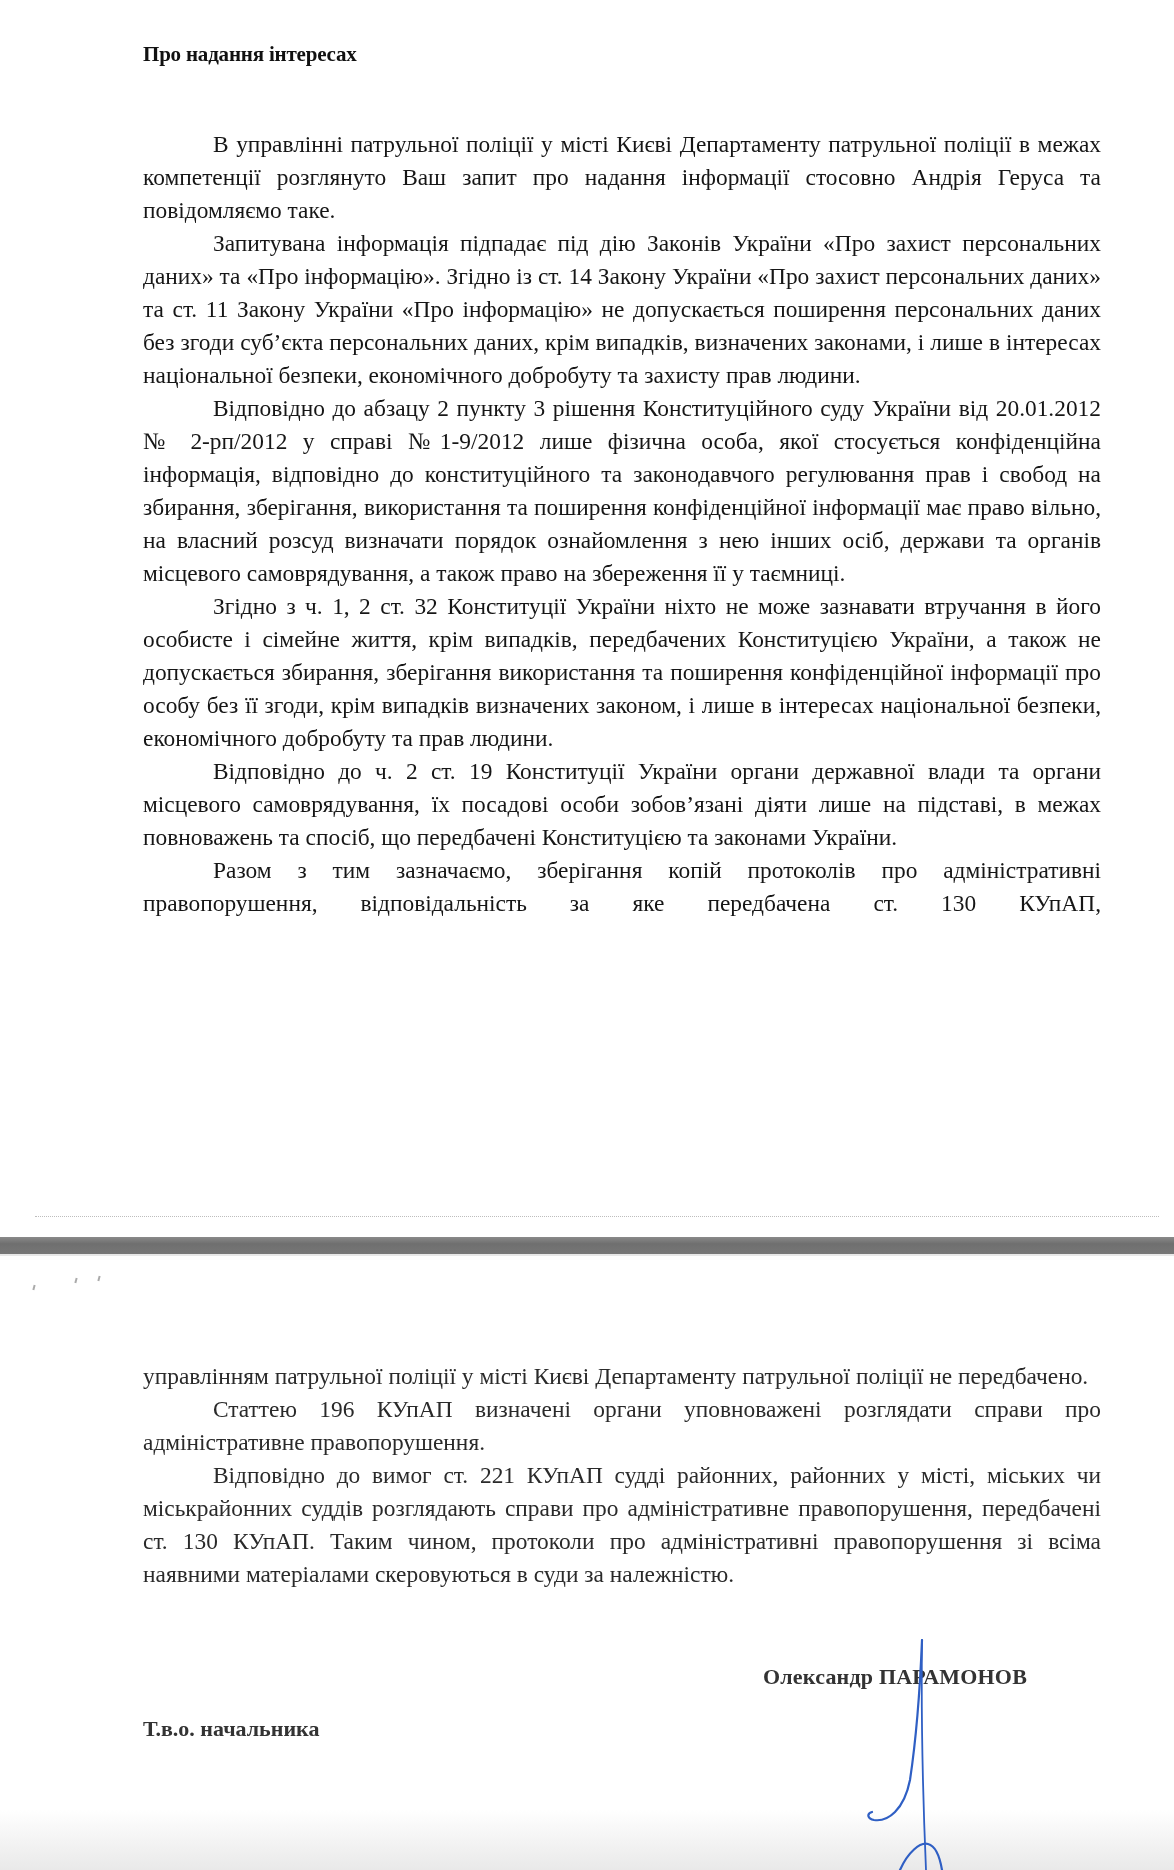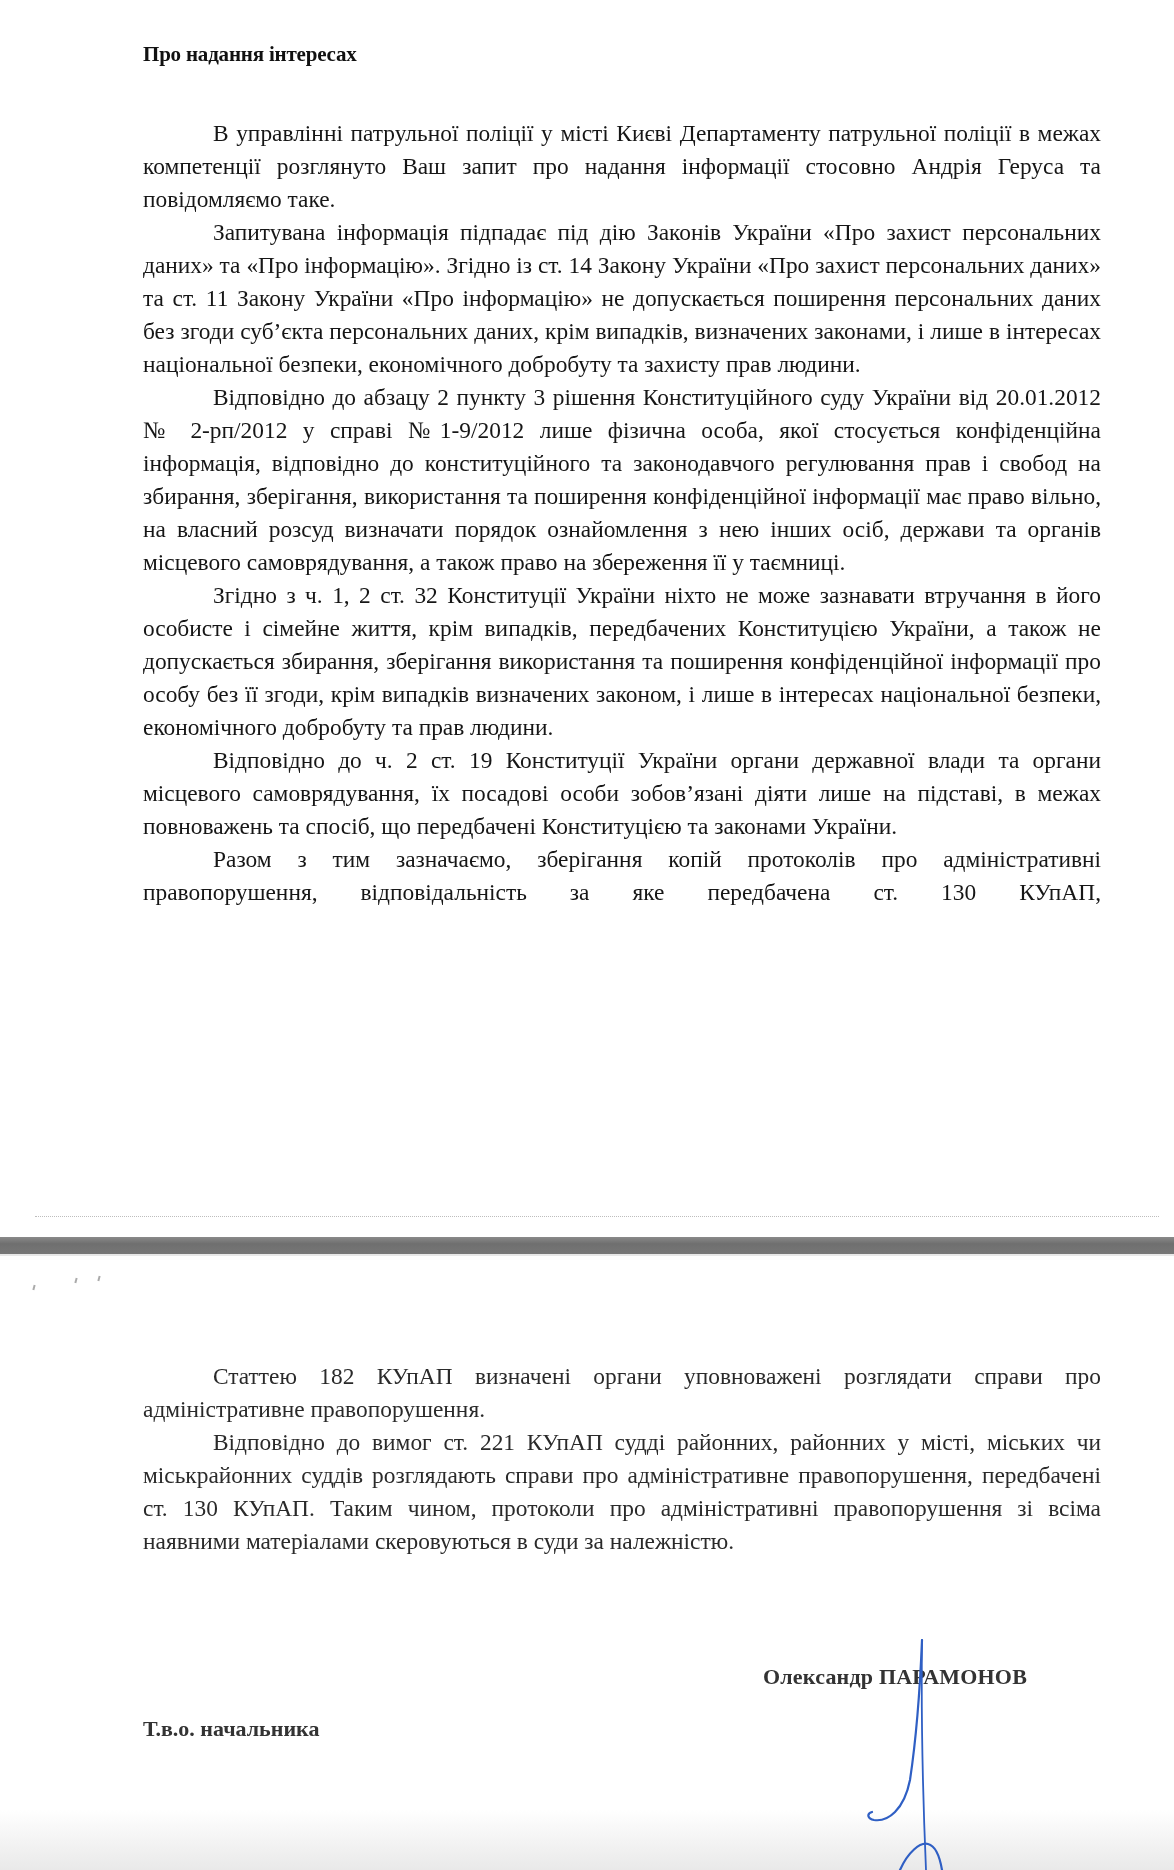--- a/index.html
+++ b/index.html
@@ -16,21 +16,21 @@
     position: absolute; left: 143px; top: 42px;
     font-size: 21px; font-weight: bold; letter-spacing: -0.2px;
     color: #111;
   }
   .body-text {
     position: absolute; left: 143px; width: 958px;
     font-size: 23.4px; line-height: 33px;
     text-align: justify; color: #161616;
   }
   .body-text p { margin: 0; text-indent: 70px; }
-  .top-text { top: 117px; font-family: Liberation Serif, serif; }
+  .top-text { top: 128px; font-family: Liberation Serif, serif; }
   .bottom-text { top: 1360px; color: #2a2a2a; }
   .bottom-text p.cont { text-indent: 0; }
   .dotted-line {
     position: absolute; left: 35px; right: 15px; top: 1216px; height: 0;
     border-top: 1px dotted #bdbdbd;
   }
   .separator {
     position: absolute; left: 0; top: 1237px; width: 1174px; height: 17px;
     background: linear-gradient(#8a8a8a, #6f6f6f 40%, #777 100%);
   }
@@ -72,21 +72,22 @@
 <div class="dotted-line"></div>
 <div class="separator"></div>
 <div class="separator-shadow"></div>
 
 <div class="page page-bottom"></div>
 <span class="speck" style="left:33px; top:1285px;"></span>
 <span class="speck" style="left:75px; top:1278px;"></span>
 <span class="speck" style="left:98px; top:1276px;"></span>
 
 <div class="body-text bottom-text">
-  <p>Статтею 182 КУпАП визначені органи уповноважені розглядати справи про адміністративне правопорушення.</p>
+  <p class="cont">управлінням патрульної поліції у місті Києві Департаменту патрульної поліції не передбачено.</p>
+  <p>Статтею 196 КУпАП визначені органи уповноважені розглядати справи про адміністративне правопорушення.</p>
   <p>Відповідно до вимог ст. 221 КУпАП судді районних, районних у місті, міських чи міськрайонних суддів розглядають справи про адміністративне правопорушення, передбачені ст. 130 КУпАП. Таким чином, протоколи про адміністративні правопорушення зі всіма наявними матеріалами скеровуються в суди за належністю.</p>
 </div>
 
 <div class="sign-left">Т.в.о. начальника</div>
 <div class="sign-right">Олександр ПАРАМОНОВ</div>
 
 <div class="bottom-fade"></div>
 
 <svg class="signature" viewBox="0 0 120 240">
   <path d="M82 10 C80 60, 76 110, 70 150 C64 180, 48 192, 34 190 C28 189, 26 184, 32 182" fill="none" stroke="#2f5fc4" stroke-width="2.2" stroke-linecap="round"></path>

